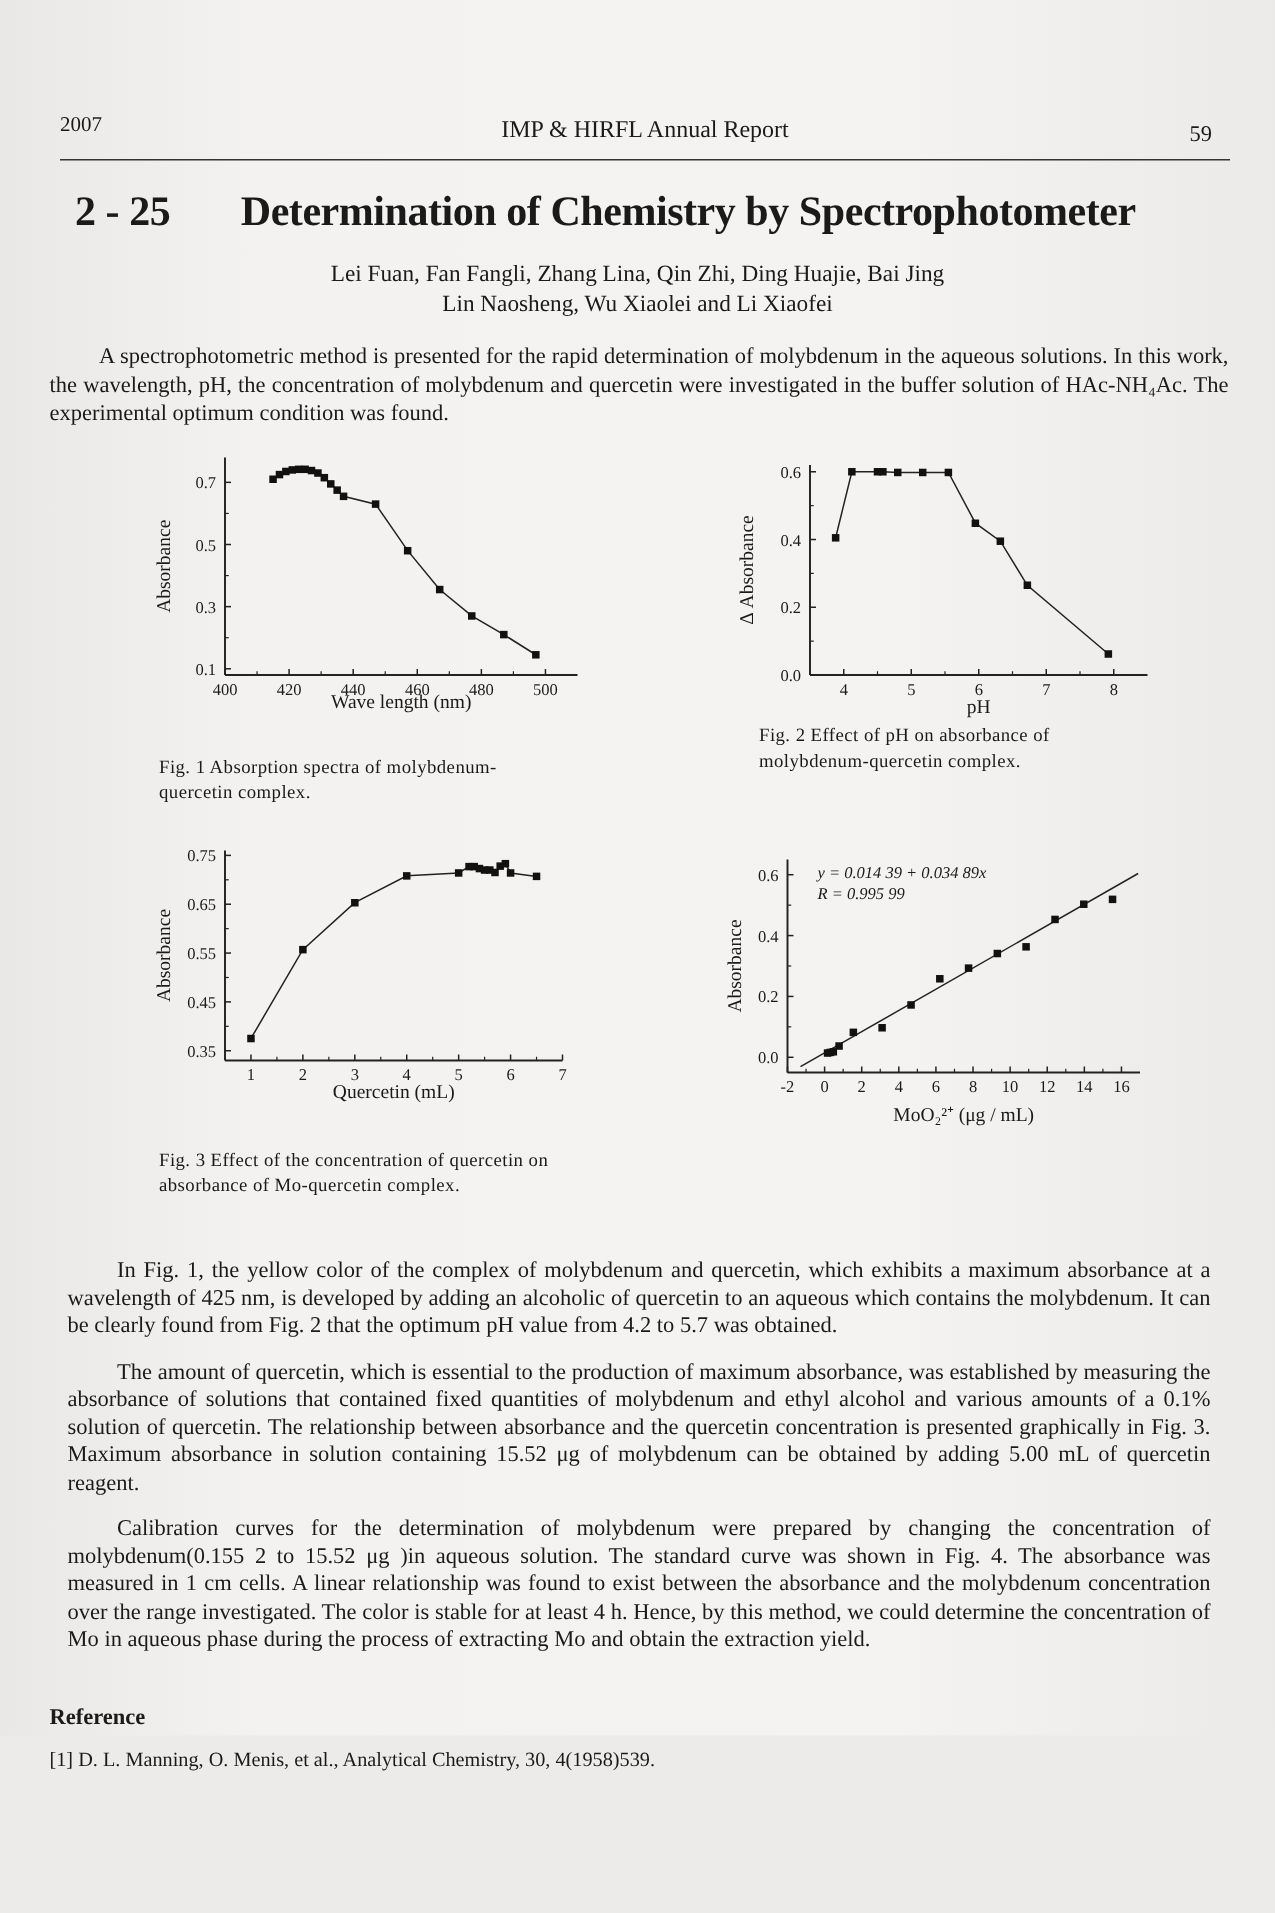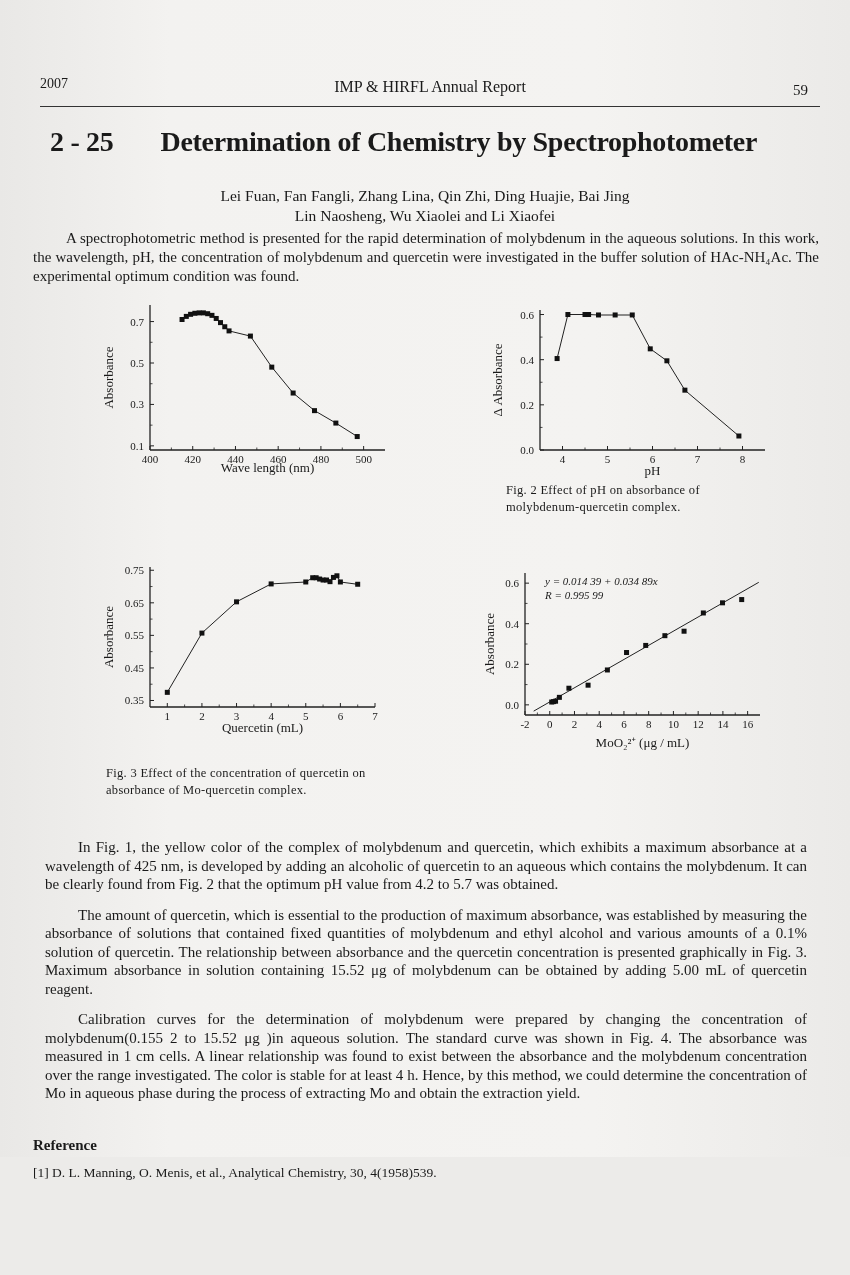--- a/index.html
+++ b/index.html
@@ -4,21 +4,21 @@
 <style>
   html, body { margin:0; padding:0; }
   body { width:850px; height:1275px; background:#ecebe9; font-family:"Liberation Serif", serif; color:#1a1a1a; position:relative; overflow:hidden; }
   .page { position:absolute; left:0; top:0; width:850px; height:1157px; background:linear-gradient(90deg,#e9e8e6 0%,#f3f2f0 20%,#f4f3f1 70%,#ebeae8 100%); }
   .hdr { position:absolute; top:76px; left:40px; right:30px; height:30px; border-bottom:1.5px solid #333; }
   .hdr-year { position:absolute; left:0; top:0; font-size:14px; }
   .hdr-title { position:absolute; left:0; right:0; top:2px; text-align:center; font-size:16px; }
   .hdr-page { position:absolute; right:12px; top:6px; font-size:15px; }
   .title { position:absolute; top:126px; left:50px; font-family:"Liberation Serif", serif; font-weight:bold; font-size:28px; letter-spacing:-0.3px; white-space:nowrap; }
   .title .num { margin-right:47px; }
-  .authors { position:absolute; top:186px; left:0; width:850px; text-align:center; font-size:15.5px; line-height:20px; }
+  .authors { position:absolute; top:173px; left:0; width:850px; text-align:center; font-size:15.5px; line-height:20px; }
   .abstract { position:absolute; top:229px; left:33px; width:786px; font-size:15px; line-height:19px; text-align:justify; text-indent:33px; }
   .fig { position:absolute; }
   .fig svg { position:absolute; left:0; top:0; overflow:visible; }
   .caption { position:absolute; font-size:12.5px; line-height:17px; letter-spacing:0.3px; }
   .body-text { position:absolute; top:826px; left:33px; width:786px; font-size:15px; line-height:18.5px; text-align:justify; }
   .body-text p { margin:12px; text-indent:33px; }
   .ref-h { position:absolute; top:1137px; left:33px; font-weight:bold; font-size:15px; }
   .ref { position:absolute; top:1165px; left:33px; font-size:13.5px; }
   svg text { font-family:"Liberation Serif", serif; fill:#1a1a1a; }
 </style>
@@ -92,20 +92,21 @@
         <rect x="117.27272727272727" y="24.249999999999986" width="5" height="5" fill="#111"></rect>
         <rect x="121.54545454545455" y="28.392857142857153" width="5" height="5" fill="#111"></rect>
         <rect x="142.9090909090909" y="33.57142857142857" width="5" height="5" fill="#111"></rect>
         <rect x="164.27272727272728" y="64.64285714285717" width="5" height="5" fill="#111"></rect>
         <rect x="185.63636363636365" y="90.53571428571429" width="5" height="5" fill="#111"></rect>
         <rect x="207" y="108.14285714285714" width="5" height="5" fill="#111"></rect>
         <rect x="228.36363636363637" y="120.57142857142857" width="5" height="5" fill="#111"></rect>
         <rect x="249.72727272727272" y="134.03571428571428" width="5" height="5" fill="#111"></rect>
       </svg>
   </div>
+  <div class="caption" style="left:106px; top:503px; width:250px;">Fig. 1  Absorption spectra of molybdenum-quercetin complex.</div>
 
   <div class="fig" id="fig2" style="left:480px; top:300px; width:290px; height:190px;">
     <svg width="290" height="190">
         <line x1="60" y1="10" x2="60" y2="150" stroke="#222" stroke-width="1.3"></line>
         <line x1="60" y1="150" x2="285" y2="150" stroke="#222" stroke-width="1.3"></line>
         <line x1="82.5" y1="150" x2="82.5" y2="146" stroke="#222" stroke-width="1"></line>
         <line x1="105" y1="150" x2="105" y2="147.5" stroke="#222" stroke-width="0.8"></line>
         <text x="82.5" y="163" font-size="11" text-anchor="middle">4</text>
         <line x1="127.5" y1="150" x2="127.5" y2="146" stroke="#222" stroke-width="1"></line>
         <line x1="150" y1="150" x2="150" y2="147.5" stroke="#222" stroke-width="0.8"></line>

